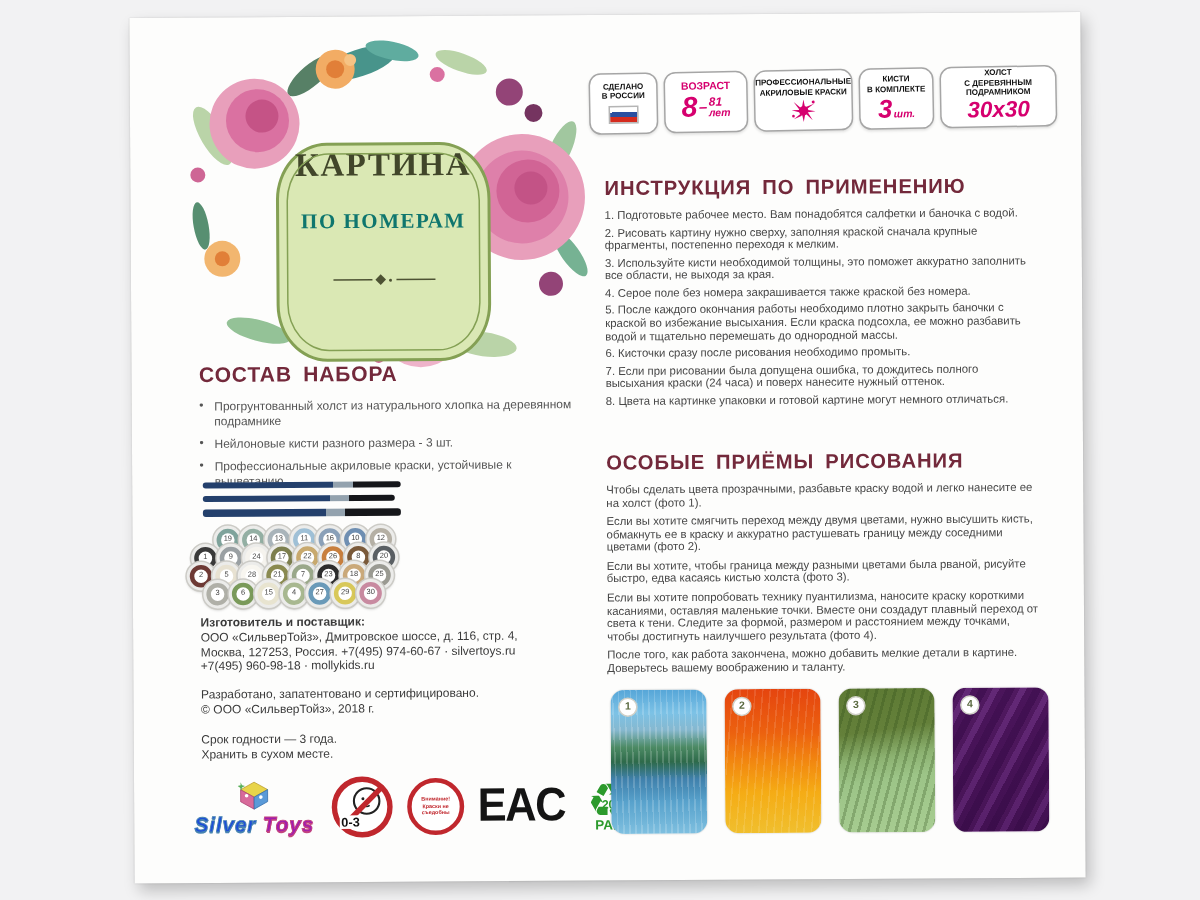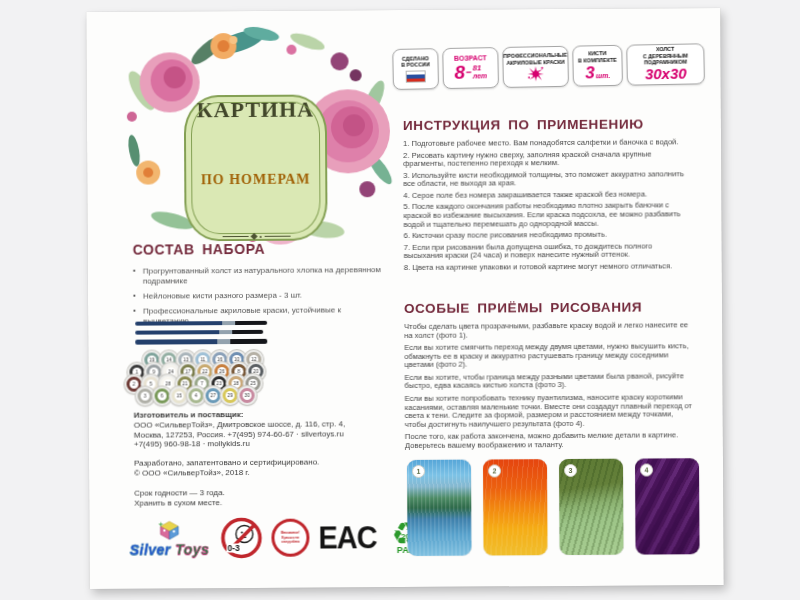--- a/index.html
+++ b/index.html
@@ -7,24 +7,24 @@
   :root { --magenta:#d6006f; --maroon:#73293b; --ink:#4a4a4a; }
 
   .card { position:absolute; left:88px; top:10px; width:634px; height:577px;
           background:#fdfdfc; transform:rotate(-0.35deg);
           box-shadow:3px 5px 10px rgba(0,0,0,.22), 0 0 1px rgba(0,0,0,.2); }
 
   
   .floral { position:absolute; left:25px; top:8px; width:290px; height:232px; }
   .title-frame { position:absolute; left:97px; top:84px; width:143px; height:146px;
                  background:#dae8b4; border:2px solid #84a054; border-radius:34px/38px;
-                 display:flex; flex-direction:column; align-items:center; justify-content:space-between; }
+                 display:flex; flex-direction:column; align-items:center; justify-content:flex-start;gap:14px; }
   .title-frame::before { content:""; position:absolute; inset:5px; border:1px solid #84a054; border-radius:28px/32px; }
   .title-line1 { font-family:"Liberation Serif", serif; font-weight:bold; font-size:22px; letter-spacing:1px; color:#41462a; }
-  .title-line2 { font-family:"Liberation Serif", serif; font-weight:bold; font-size:14px; letter-spacing:1px; color:#a16207; margin-top:16px; }
+  .title-line2 { font-family:"Liberation Serif", serif; font-weight:bold; font-size:14px; letter-spacing:1px; color:#0f766e; margin-top:4px; }
   .ornament { display:flex; align-items:center; gap:3px; margin-top:13px; }
   .ornament .bar { width:26px; height:1px; background:#4d5233; }
   .ornament .dia { width:5px; height:5px; background:#4d5233; transform:rotate(45deg); }
   .ornament .dot { width:2px; height:2px; border-radius:50%; background:#4d5233; }
 
   .compose { position:absolute; left:45px; top:230px; width:252px; }
   .sec-heading { font-size:14px; font-weight:bold; color:var(--maroon); letter-spacing:.6px; word-spacing:3px; }
   .compose ul { list-style:none; margin-top:9px; }
   .compose li { position:relative; padding-left:10px; font-size:8px; line-height:1.25; color:#555; margin-bottom:5px; }
   .compose li::before { content:"•"; position:absolute; left:0; top:-1px; color:#555; }
@@ -49,21 +49,21 @@
   .mfr { position:absolute; left:45px; top:399px; width:255px; font-size:8px; line-height:1.22; color:#3a3a3a; }
   .mfr-heading { font-weight:bold; }
   .cert { position:absolute; left:45px; top:447px; width:255px; font-size:8px; line-height:1.25; color:#3a3a3a; }
   .shelf { position:absolute; left:45px; top:477px; width:255px; font-size:8px; line-height:1.3; color:#3a3a3a; }
 
   .logos { position:absolute; left:38px; top:498px; height:58px; display:flex; align-items:center; gap:9px; }
   .brand { width:84px; text-align:center; }
   .brand-cube { display:block; margin:0 auto 1px; }
   .brand-text { font-size:14px; font-weight:bold; font-style:italic; letter-spacing:.5px; }
   .brand-w1 { color:#1d4ed8; -webkit-text-stroke:.6px #4a86b0; text-shadow:0 1px 0 #4a86b0; }
-  .brand-w2 { color:#15803d; -webkit-text-stroke:.6px #c2447f; text-shadow:0 1px 0 #c2447f; }
+  .brand-w2 { color:#a21caf; -webkit-text-stroke:.6px #c2447f; text-shadow:0 1px 0 #c2447f; }
   .warn-circle { width:38px; height:38px; border-radius:50%; border:3px solid #c0272d;
                  display:flex; flex-direction:column; align-items:center; justify-content:center; background:#fff; }
   .warn-circle span { font-size:3.6px; line-height:1.25; font-weight:bold; color:#c0272d; text-align:center; }
   .eac { font-size:29px; font-weight:900; letter-spacing:-1px; color:#141414; transform:scaleY(1.08); }
   .recycle { position:relative; width:40px; text-align:center; color:#2c9a2c; }
   .recycle .glyph { font-size:32px; line-height:30px; }
   .recycle .num { position:absolute; left:0; right:0; top:13px; font-size:8px; font-weight:bold; }
   .recycle .mat { display:block; font-size:9px; font-weight:bold; margin-top:-4px; }
 
   

